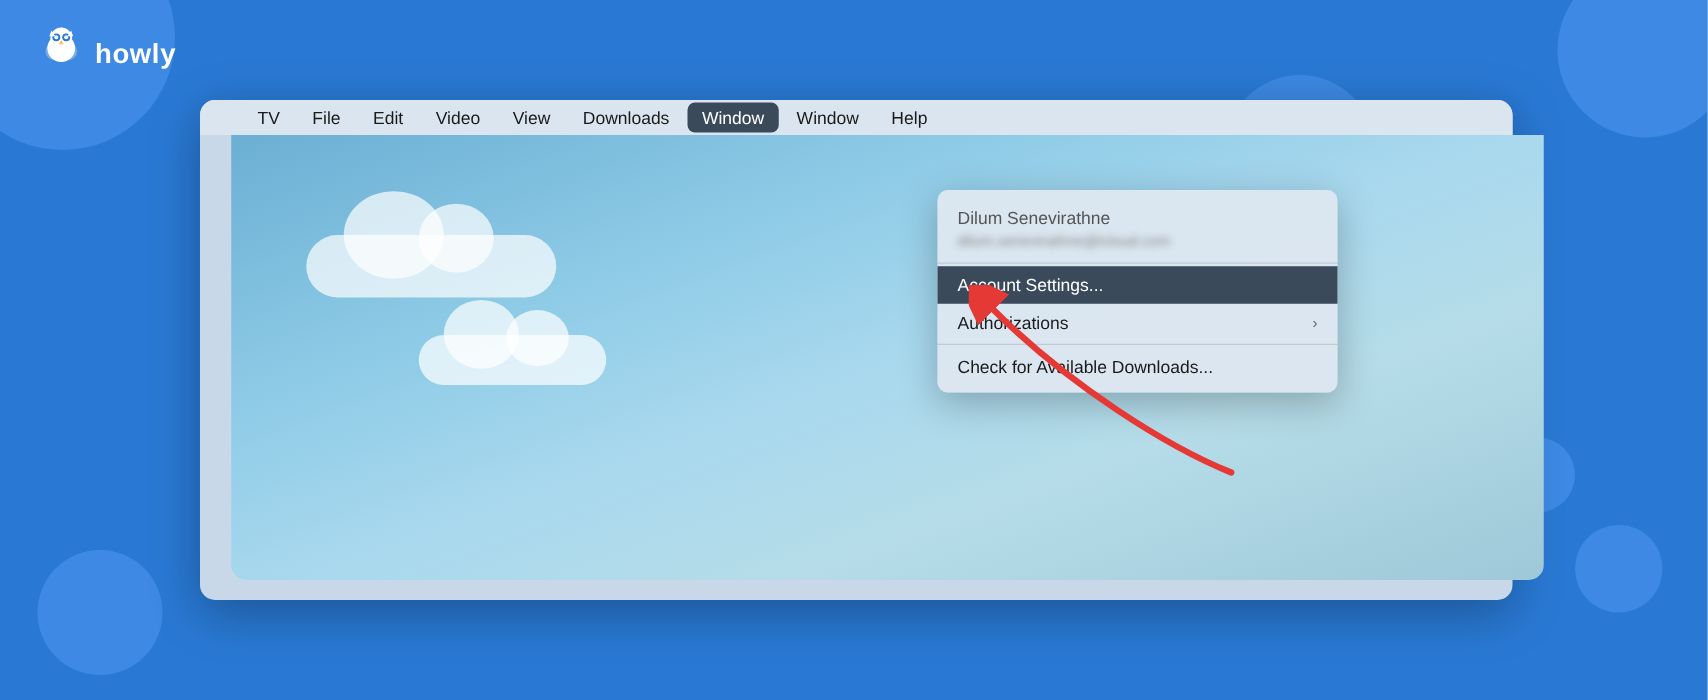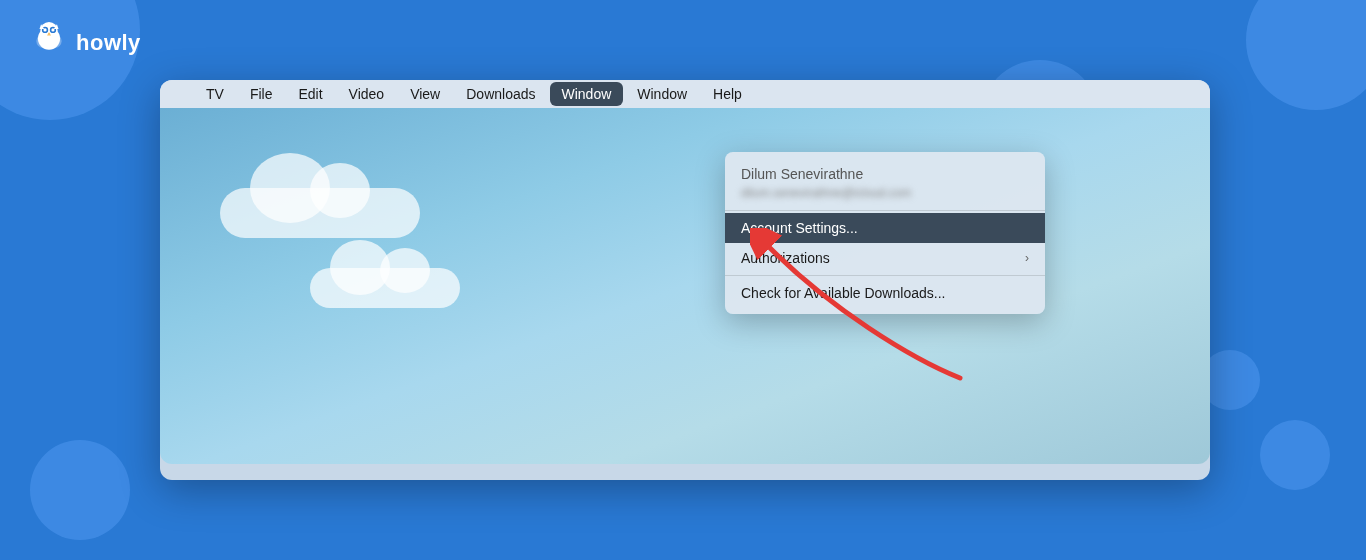--- a/index.html
+++ b/index.html
@@ -87,20 +87,21 @@
     }
 
     
     .window-content {
       width: 100%;
       height: calc(100% - 44px);
       background: linear-gradient(160deg, #6bafd4 0%, #8ecbe6 30%, #a8d8ee 50%, #b5dce8 70%, #9ec8d8 100%);
       border-radius: 0 0 12px 12px;
       position: relative;
       overflow: hidden;
+      margin-left: 25px;
     }
 
     
     .cloud {
       position: absolute;
       background: rgba(255,255,255,0.7);
       border-radius: 50px;
     }
     .cloud::before, .cloud::after {
       content: '';

